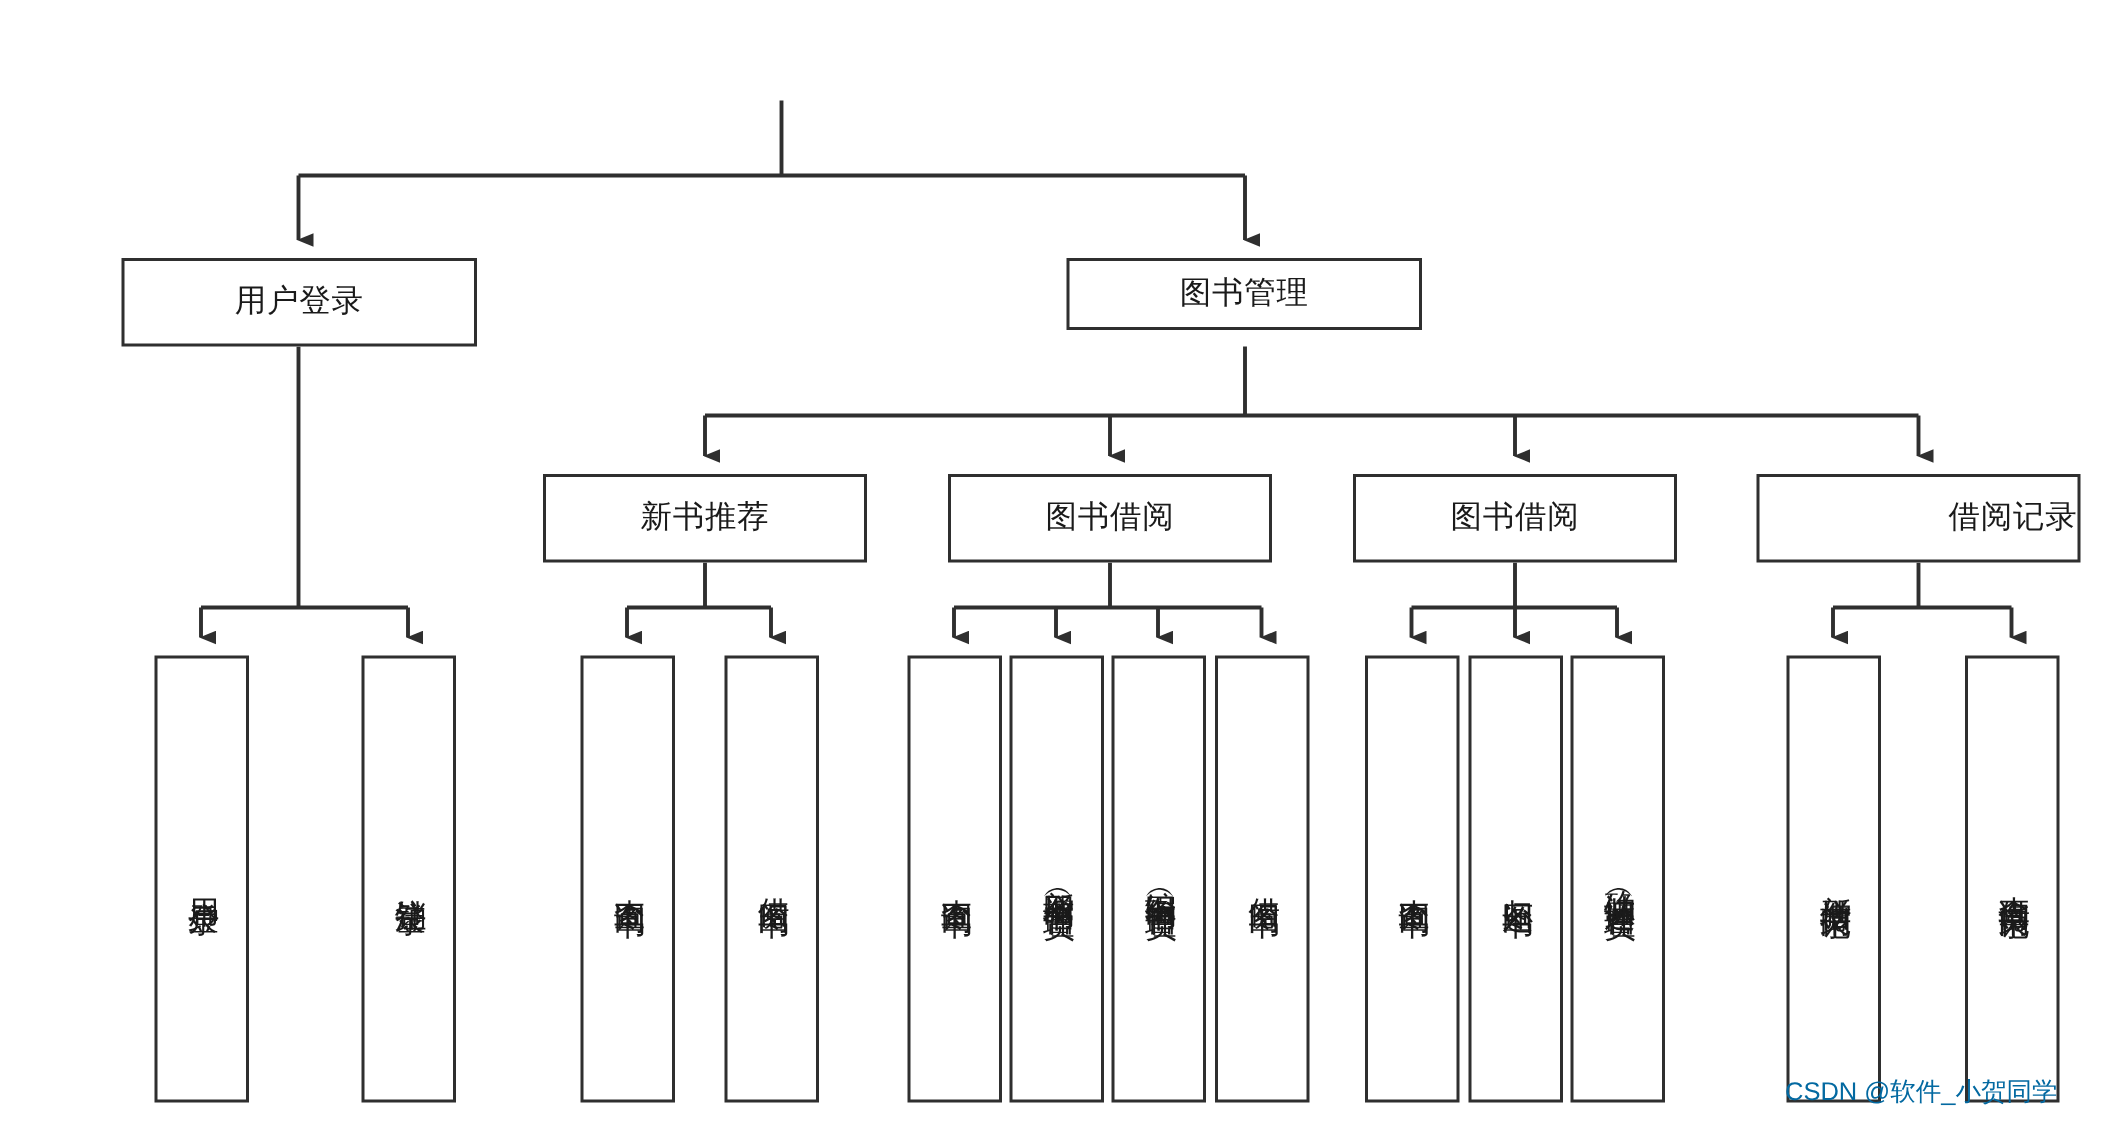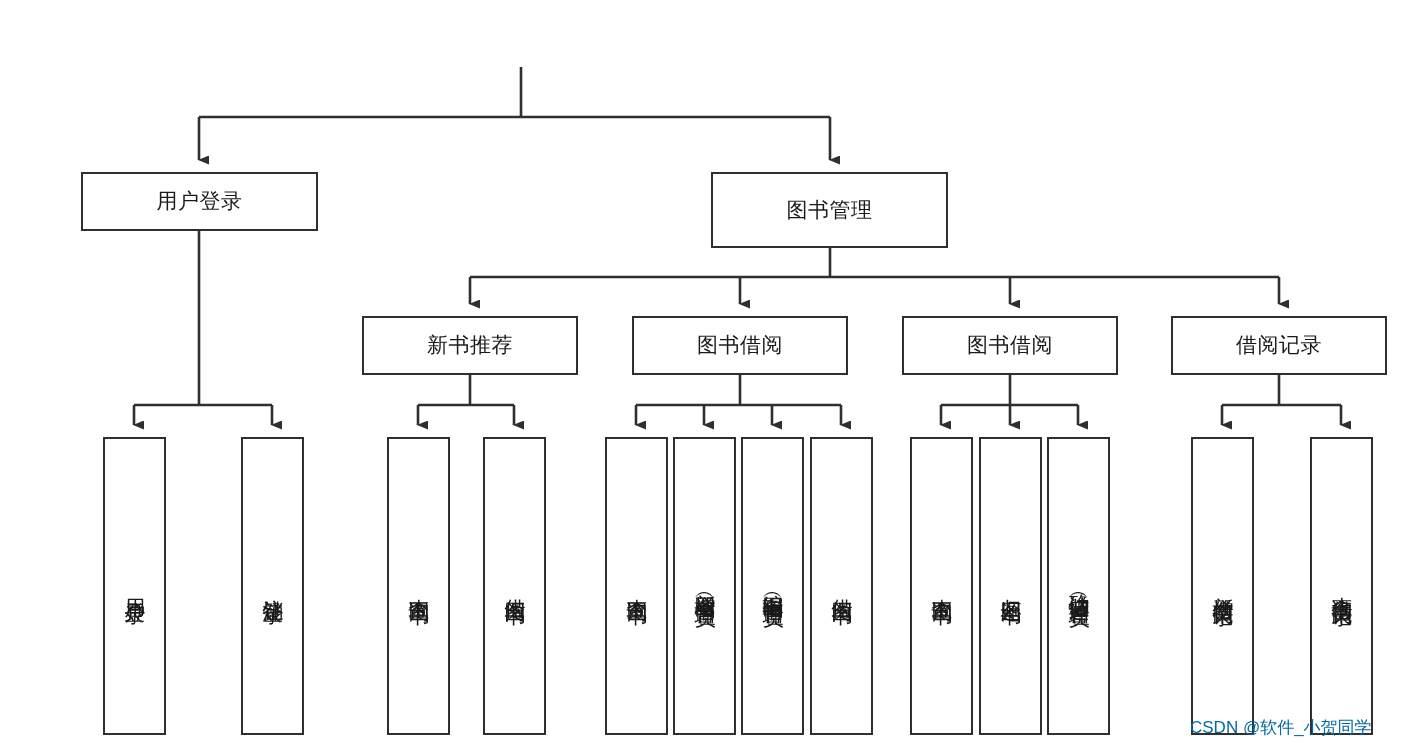--- a/index.html
+++ b/index.html
@@ -124,34 +124,34 @@
       <path d="M1222,405 L1341,405"></path>
       <path d="M1222,405 L1222,425" marker-end="url(#arrow)"></path>
       <path d="M1341,405 L1341,425" marker-end="url(#arrow)"></path>
     </g>
   </svg>
 
 
   <div class="node horiz" style="left:81px; top:172px; width:237px; height:59px;">
     <span class="label">用户登录</span>
   </div>
-  <div class="node horiz" style="left:711px; top:172px; width:237px; height:76px;">
+  <div class="node horiz" style="left:711px; top:172px; width:237px; height:48px;">
     <span class="label">图书管理</span>
   </div>
 
   <div class="node horiz" style="left:362px; top:316px; width:216px; height:59px;">
     <span class="label">新书推荐</span>
   </div>
   <div class="node horiz" style="left:632px; top:316px; width:216px; height:59px;">
     <span class="label">图书借阅</span>
   </div>
   <div class="node horiz" style="left:902px; top:316px; width:216px; height:59px;">
     <span class="label">图书借阅</span>
   </div>
-  <div class="node horiz" style="left:1171px; top:316px; width:216px; height:59px;">
+  <div class="node horiz" style="left:1171px; top:316px; width:216px; height:59px;justify-content:flex-end;">
     <span class="label">借阅记录</span>
   </div>
 
   <div class="node vert" style="left:103px; top:437px; width:63px; height:298px;">
     <span class="label">用户登录</span>
   </div>
   <div class="node vert" style="left:241px; top:437px; width:63px; height:298px;">
     <span class="label">注销登录</span>
   </div>
 

